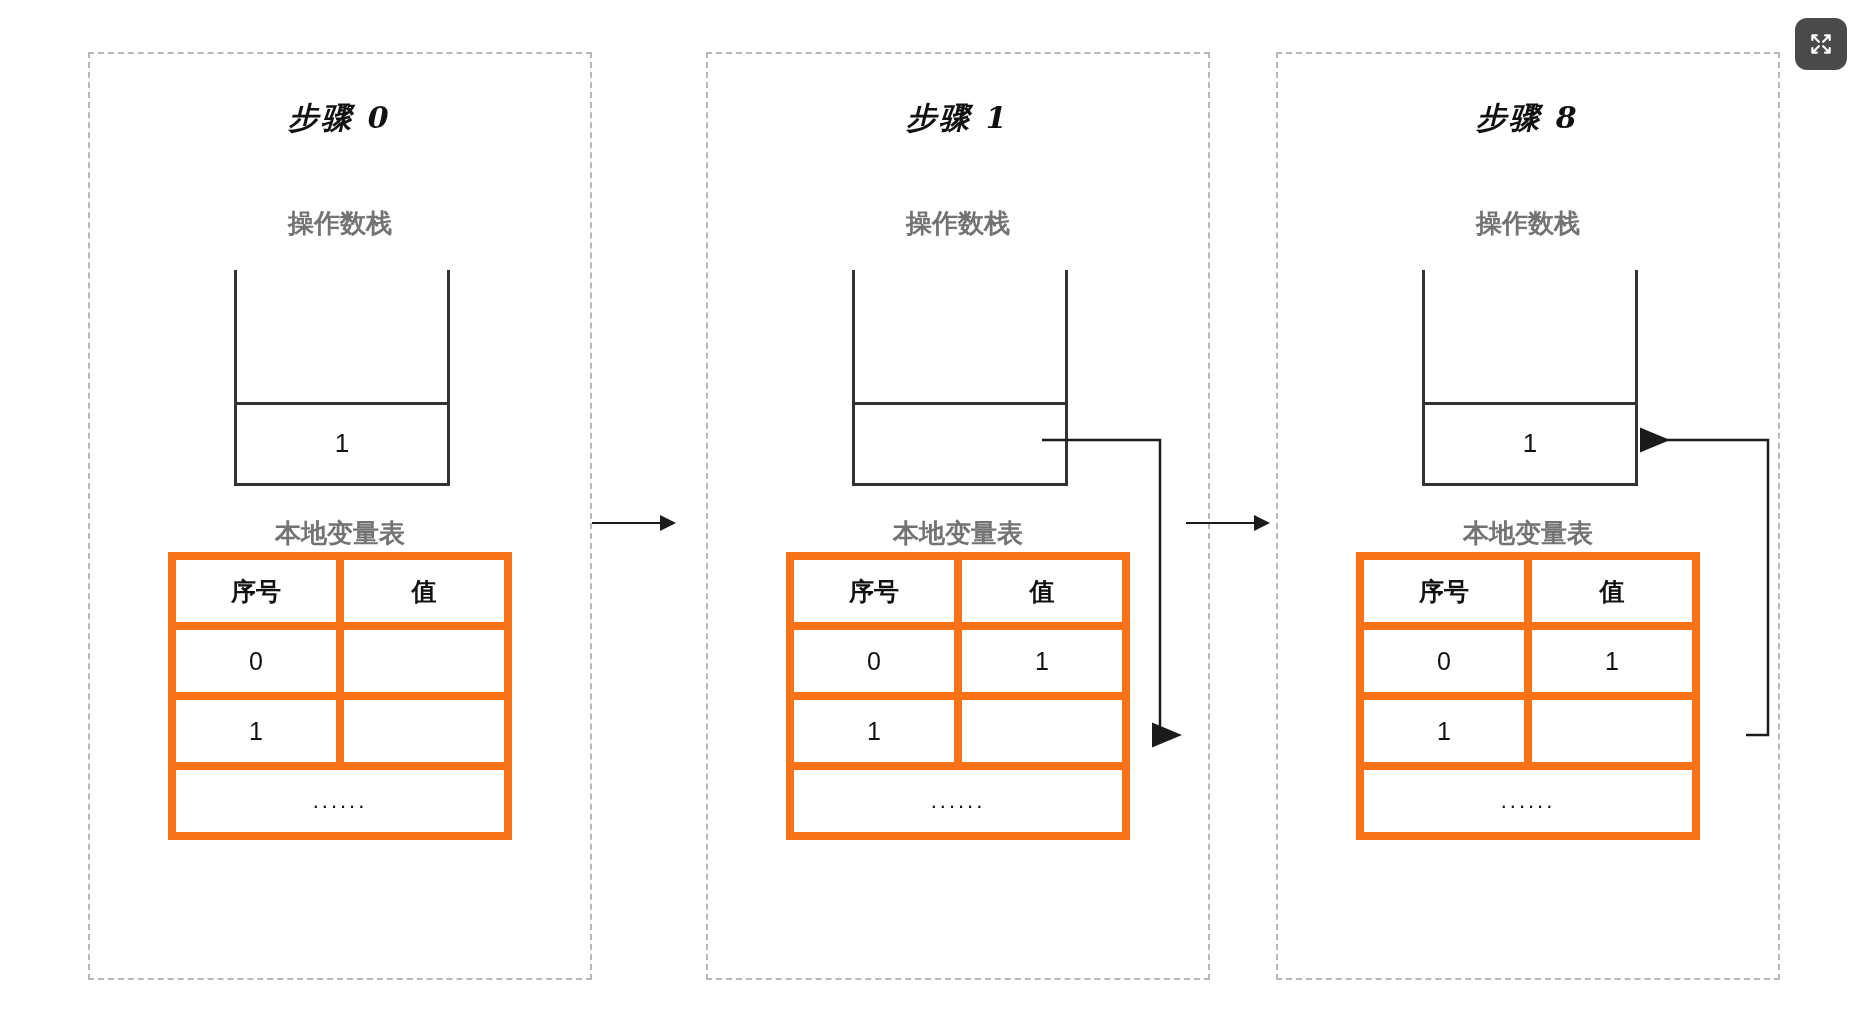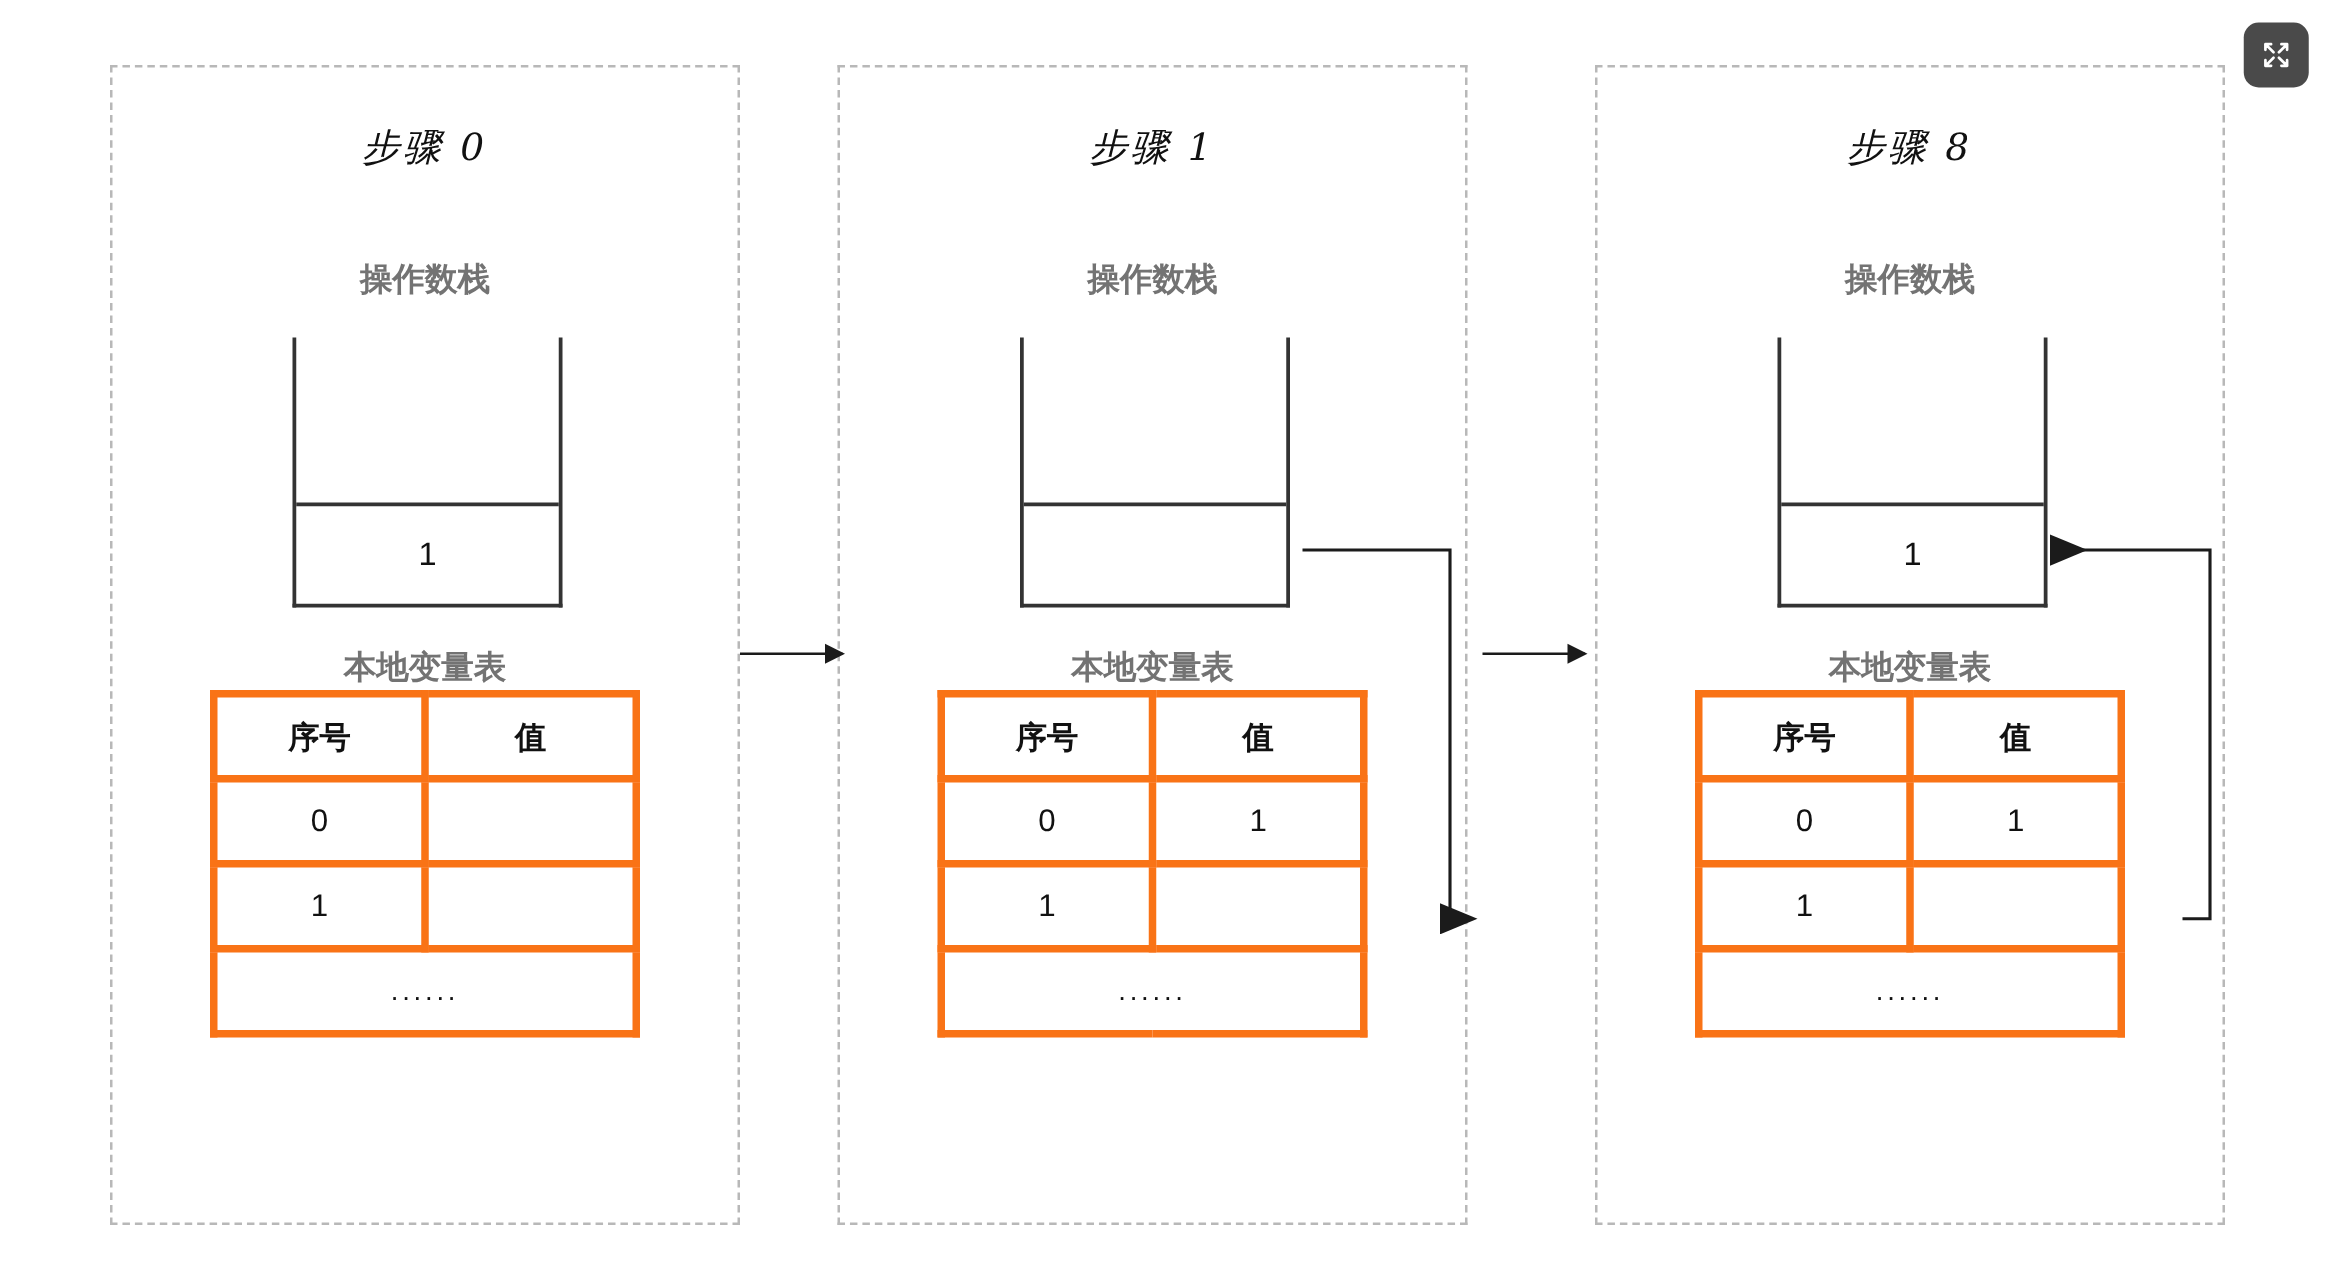--- a/index.html
+++ b/index.html
@@ -32,21 +32,21 @@
   }
 
   .step-title {
     position: absolute;
     top: 44px;
     left: 0;
     width: 100%;
     text-align: center;
     font-family: "DejaVu Serif", serif;
     font-style: italic;
-    font-weight: 400;
+    font-weight: 700;
     font-size: 30px;
     letter-spacing: 3px;
     color: #111;
   }
 
   .section-label {
     position: absolute;
     left: 0;
     width: 100%;
     text-align: center;
@@ -87,21 +87,21 @@
 
   
   .lv-table {
     position: absolute;
     width: 344px;
     border-collapse: collapse;
     table-layout: fixed;
     background: transparent;
   }
   .lv-table td {
-    border: 6px solid #f97316;
+    border: 8px solid #f97316;
     height: 62px;
     text-align: center;
     vertical-align: middle;
     font-size: 25px;
     color: #111;
     padding: 0;
   }
   .lv-table td.hdr { font-weight: 700; }
   .lv-table td.dots {
     letter-spacing: 3px;
@@ -179,21 +179,21 @@
         <td>1</td>
         <td></td>
       </tr>
       <tr>
         <td class="dots" colspan="2">......</td>
       </tr>
     </tbody>
       </table>
   </div>
 
-  <div class="step-panel" style="left:670px; top:52px; width:504px; height:928px;">
+  <div class="step-panel" style="left:706px; top:52px; width:504px; height:928px;">
     <div class="step-title">步骤 1</div>
     <div class="section-label label-stack">操作数栈</div>
 
     <div class="stack" style="left:144px; top:216px;">
       <div class="stack-divider" style="top:132px;"></div>
       <div class="stack-cell" style="top:158px;"></div>
     </div>
 
     <div class="section-label label-table">本地变量表</div>
 

